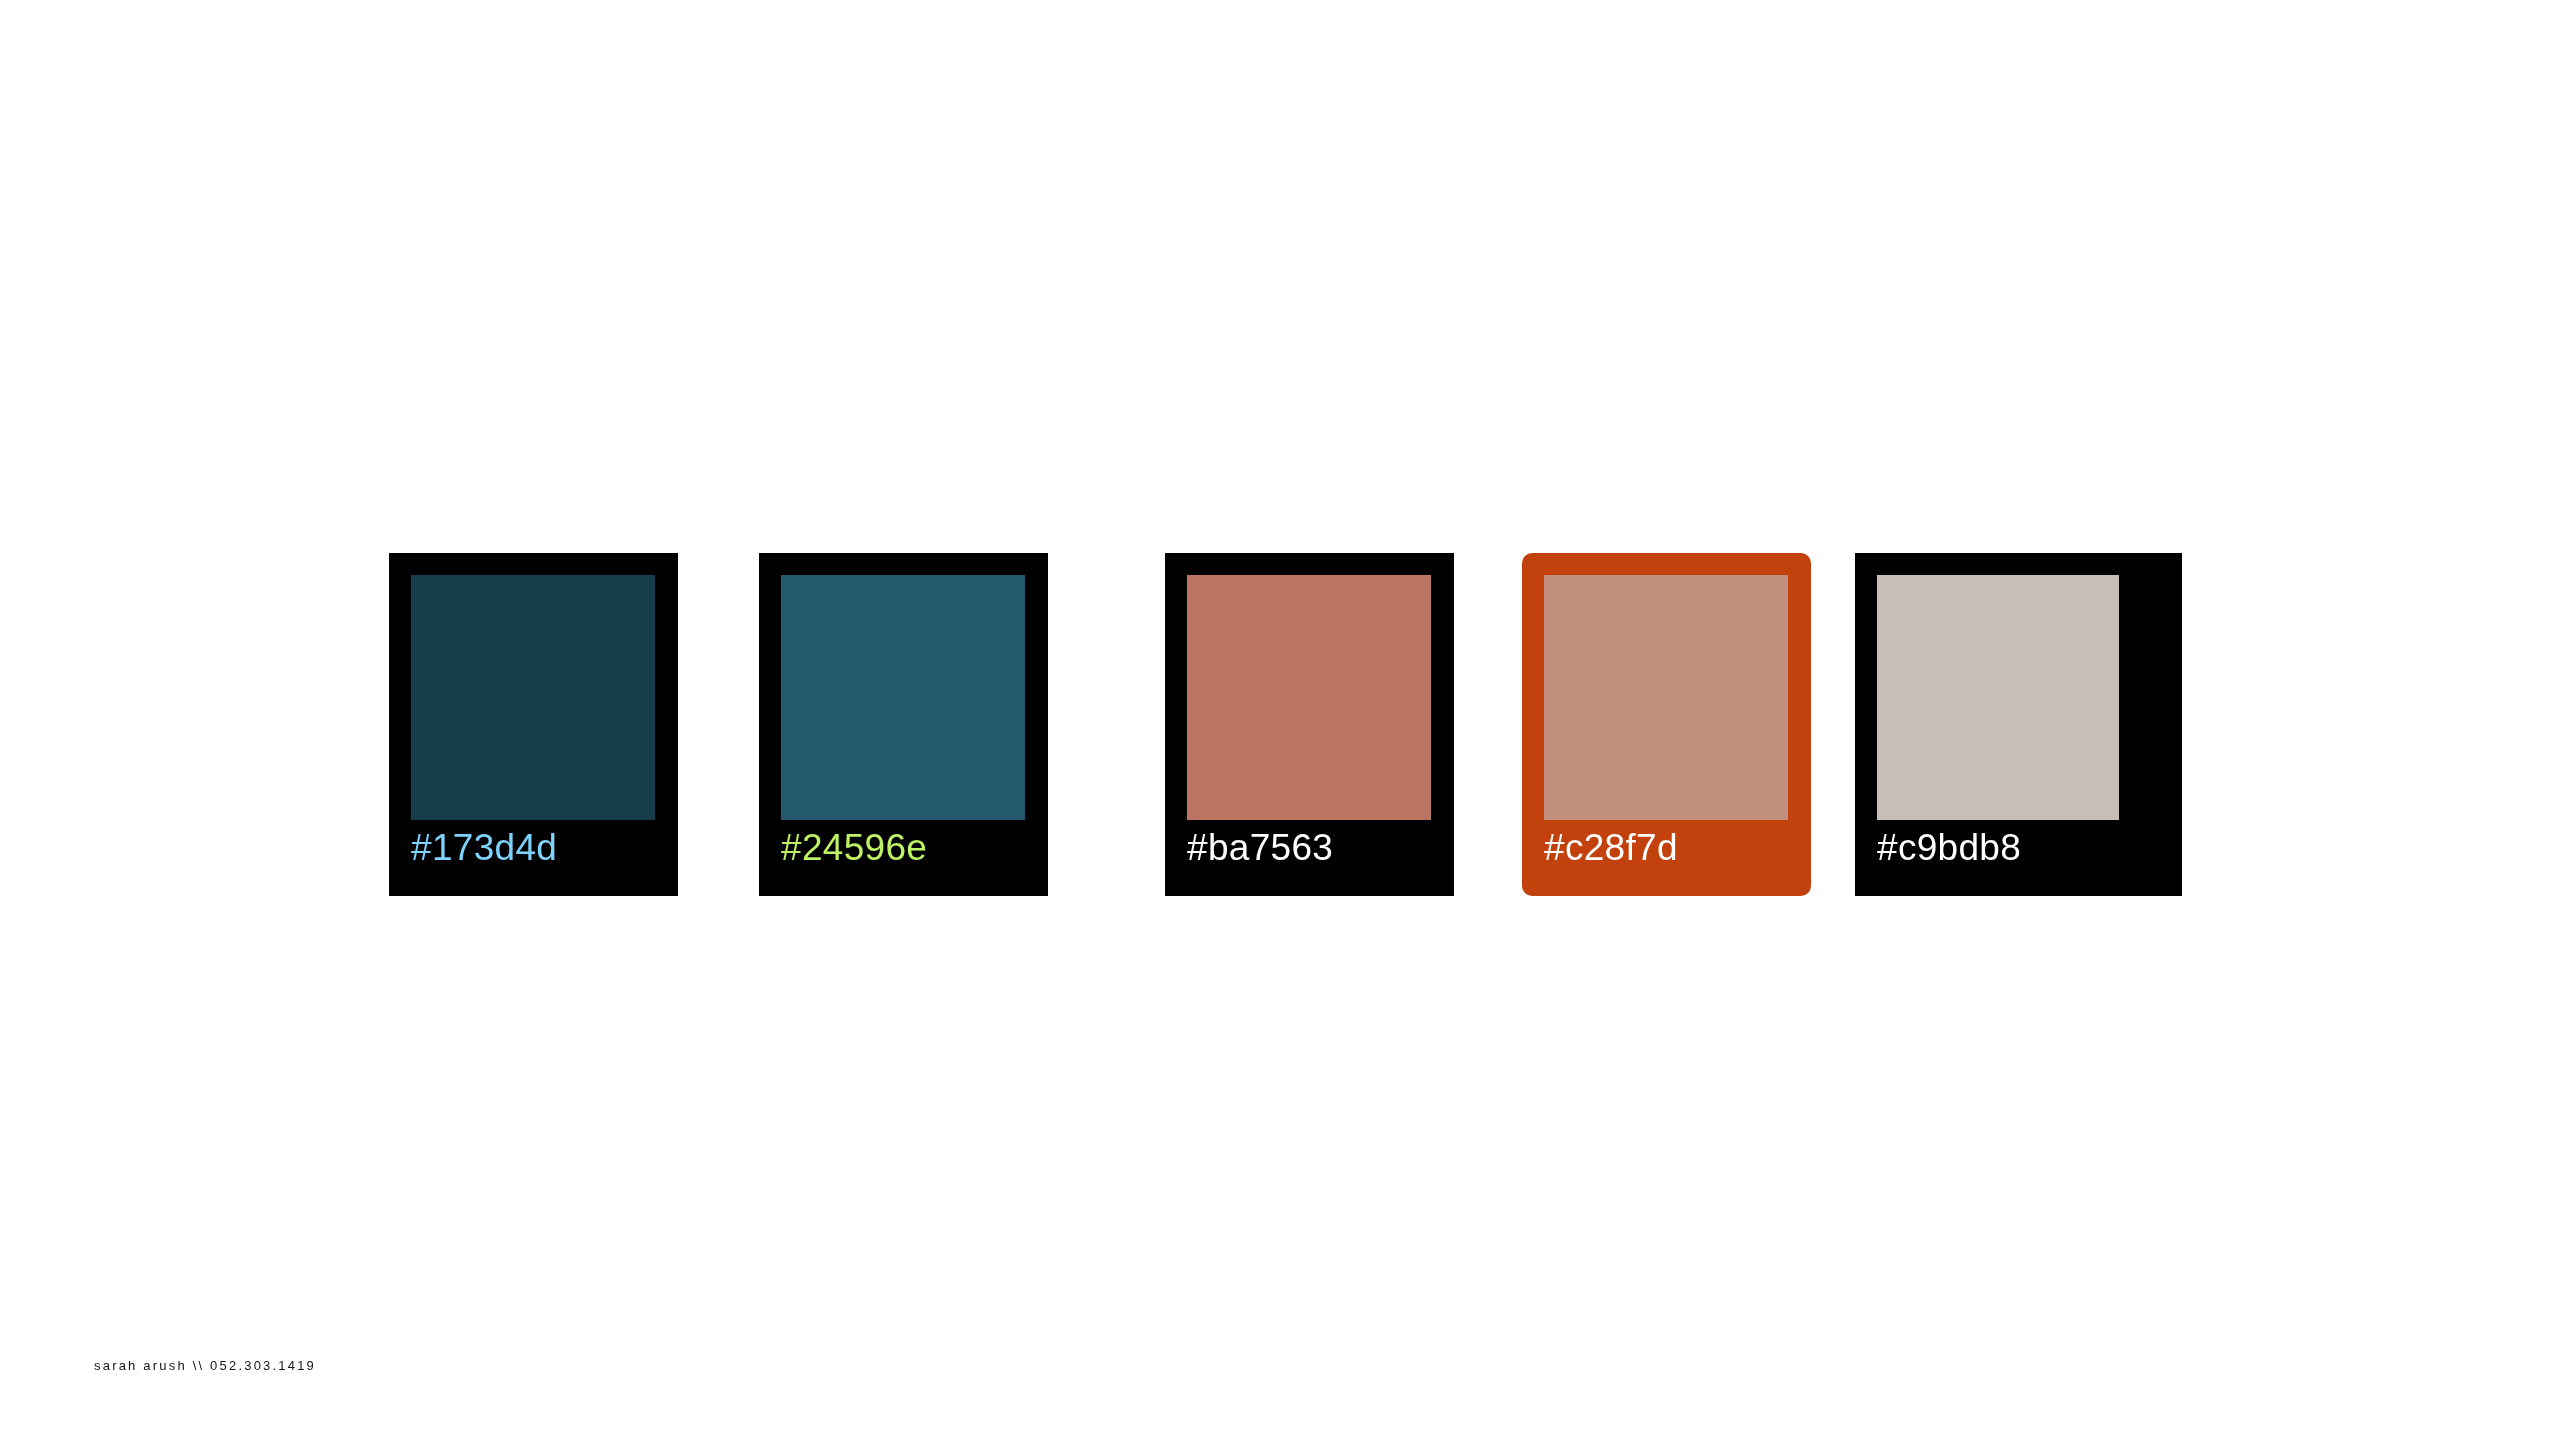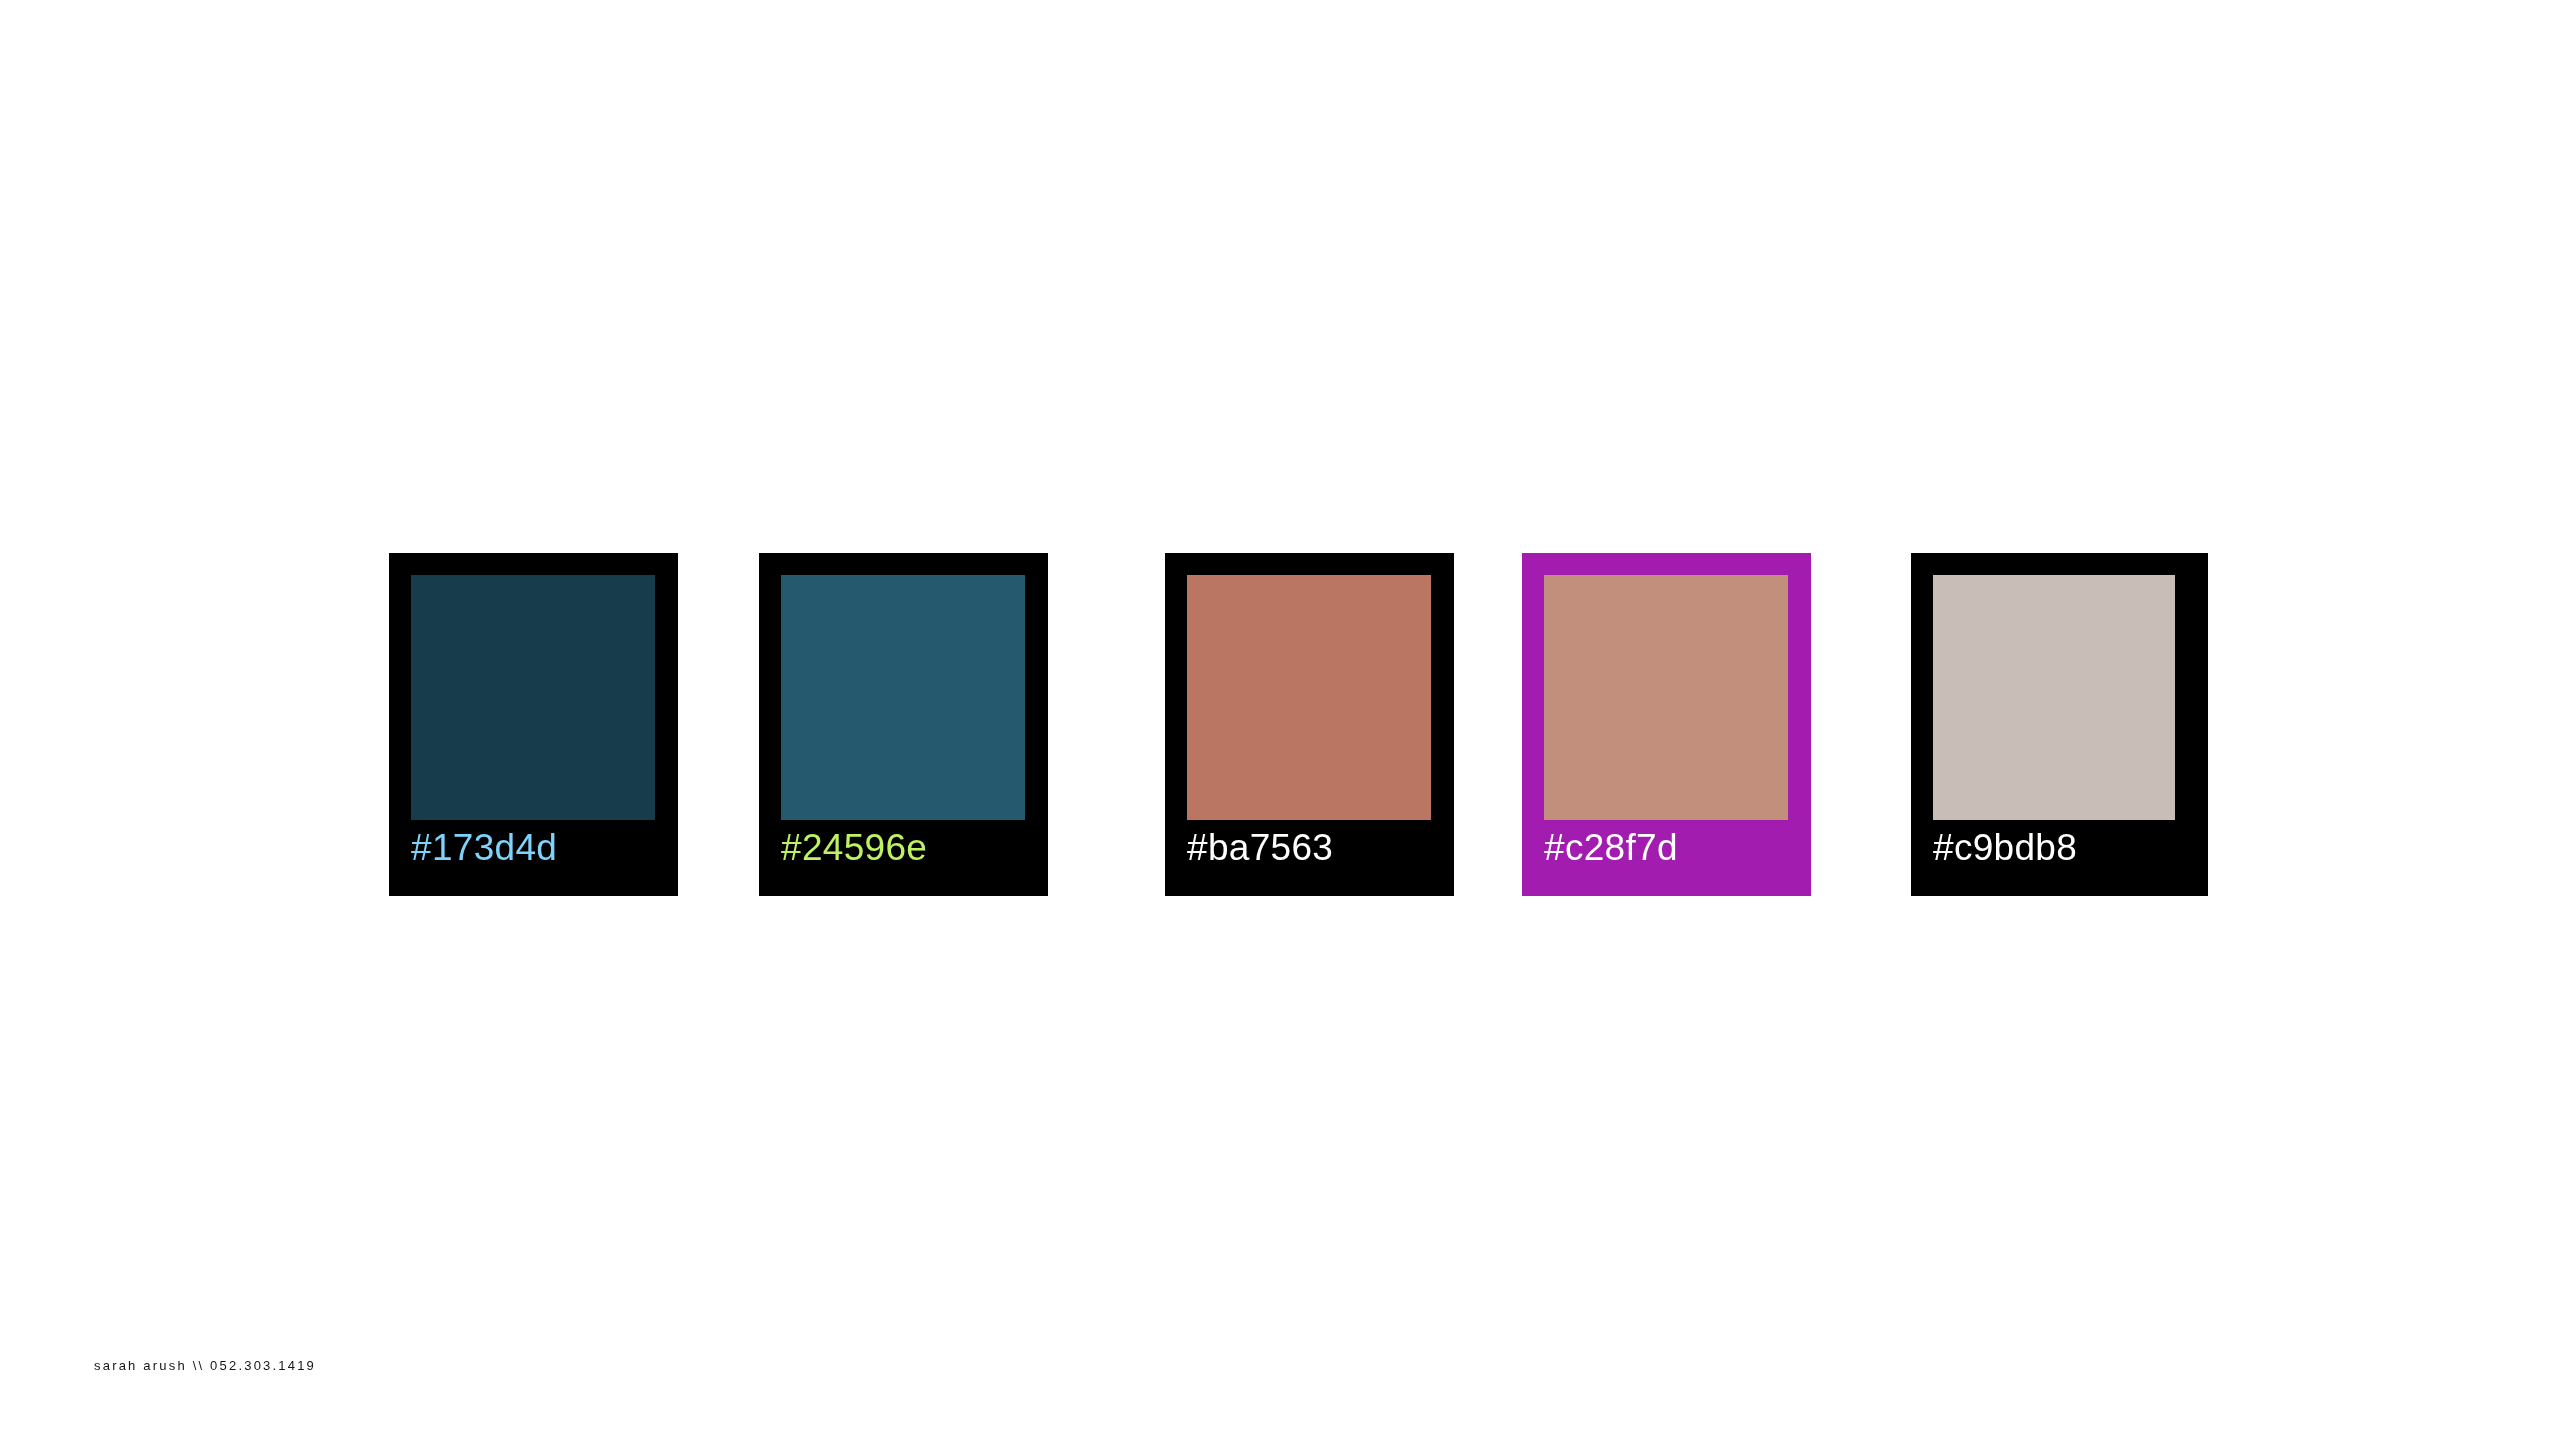--- a/index.html
+++ b/index.html
@@ -38,21 +38,21 @@
     width: 289px;
     height: 343px;
     background: #000000;
     box-sizing: border-box;
   }
 
   .swatch-card.c0 { left: 0px;    }
   .swatch-card.c1 { left: 370px;  }
   .swatch-card.c2 { left: 776px; }
   .swatch-card.c3 { left: 1133px; }
-  .swatch-card.c4 { left: 1522px; width: 297px; }
+  .swatch-card.c4 { left: 1466px; width: 327px; }
 
   .swatch-chip {
     position: absolute;
     left: 22px;
     top: 22px;
     width: 244px;
     height: 245px;
   }
 
   .swatch-card.c4 .swatch-chip {
@@ -103,21 +103,21 @@
     <div class="swatch-card c1" style="background: rgb(0, 0, 0);">
       <div class="swatch-chip" style="background: rgb(36, 89, 110);"></div>
       <div class="swatch-label" style="color: #bef264;">#24596e</div>
     </div>
 
     <div class="swatch-card c2" style="background: rgb(0, 0, 0);">
       <div class="swatch-chip" style="background: rgb(186, 117, 99);"></div>
       <div class="swatch-label" style="color: rgb(255, 255, 255);">#ba7563</div>
     </div>
 
-    <div class="swatch-card c3" style="background: #a21caf;">
+    <div class="swatch-card c3" style="background: #c2410c; border-radius: 10px;">
       <div class="swatch-chip" style="background: rgb(194, 143, 125);"></div>
       <div class="swatch-label" style="color: rgb(255, 255, 255);">#c28f7d</div>
     </div>
 
     <div class="swatch-card c4" style="background: rgb(0, 0, 0);">
       <div class="swatch-chip" style="background: rgb(201, 189, 184);"></div>
       <div class="swatch-label" style="color: rgb(255, 255, 255);">#c9bdb8</div>
     </div>
 
   </div>

